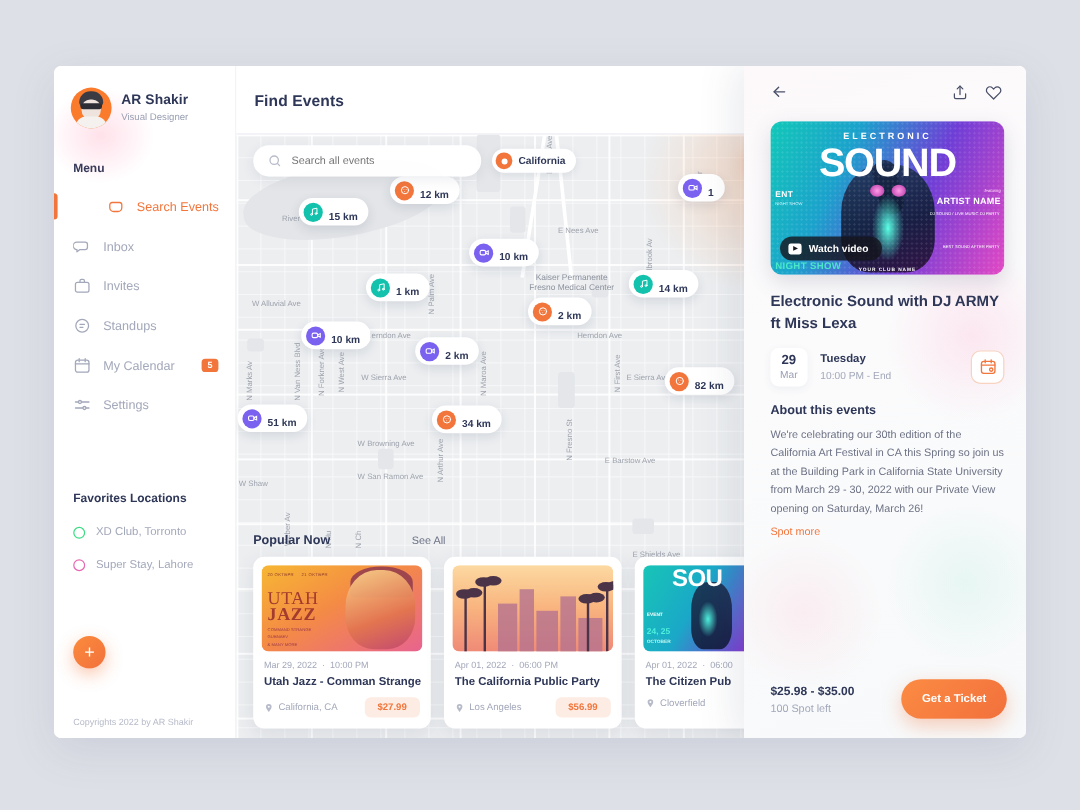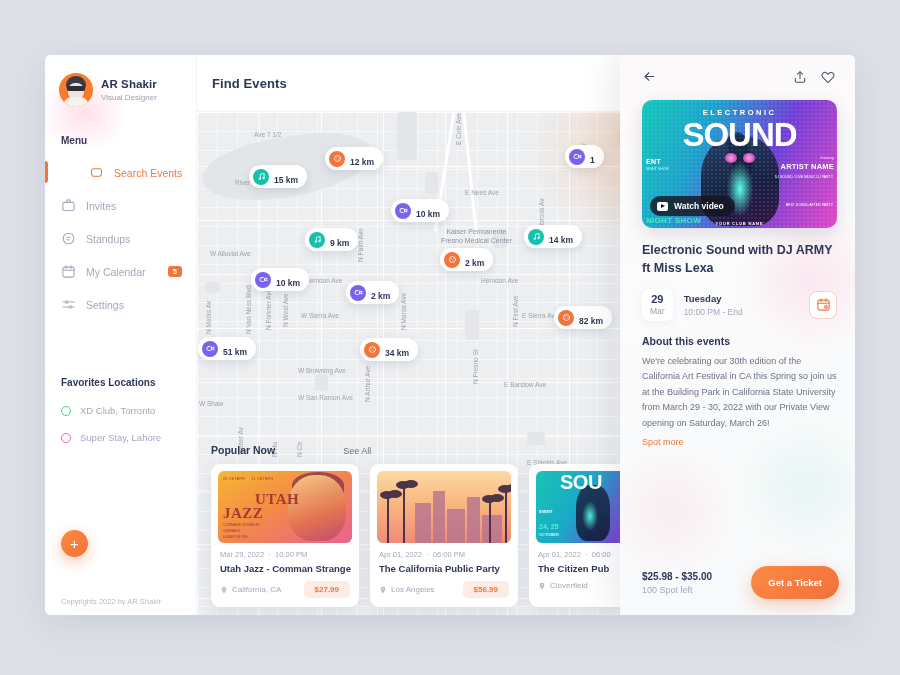--- a/index.html
+++ b/index.html
@@ -194,22 +194,22 @@
   .ev-name { font-size: 9.5px; font-weight: bold; color: #2e3757; margin: 0 0 7px 2px; white-space:nowrap; overflow:hidden;}
   .ev-foot { display:flex; align-items:center; justify-content: space-between; padding: 0 2px 2px 2px;}
   .ev-loc { display:flex; align-items:center; gap:4px; font-size: 8px; color:#a3a8ba;}
   .ev-price { background:#fdece3; color:#f2763c; font-size:8px; font-weight:bold; border-radius:5px; padding:4px 11px;}
 
   
   .poster-jazz{position:absolute;inset:0;background:linear-gradient(150deg,#f7b733 0%,#f48b45 45%,#e8638f 100%);}
   .poster-jazz .face{position:absolute;right:6px;top:4px;width:58px;height:66px;border-radius:45% 45% 40% 40%;
     background:linear-gradient(160deg,#fbd38a,#e2744f 60%,#c1486f);opacity:.95;}
   .poster-jazz .hair{position:absolute;right:8px;top:1px;width:52px;height:26px;border-radius:50% 50% 10% 10%;background:#8f3a4e;opacity:.85;}
-  .poster-jazz .t1{position:absolute;left:5px;top:20px;font-size:15px;font-weight:bold;color:#a33b2f;letter-spacing:.5px;
-    font-family:"Liberation Serif",serif;margin-left:32px;}
+  .poster-jazz .t1{position:absolute;left:5px;top:20px;font-size:15px;font-weight:normal;color:#a33b2f;letter-spacing:.5px;
+    font-family:"Liberation Serif",serif;}
   .poster-jazz .t2{position:absolute;left:5px;top:34px;font-size:15px;font-weight:bold;color:#a33b2f;letter-spacing:.5px;
     font-family:"Liberation Serif",serif;}
   .poster-jazz .s1{position:absolute;left:5px;top:6px;font-size:3.5px;color:#8e3a2c;letter-spacing:.3px;}
   .poster-jazz .s2{position:absolute;left:5px;top:52px;font-size:3.5px;color:#9b3a4a;line-height:1.7;}
   .poster-la{position:absolute;inset:0;background:linear-gradient(to bottom,#fcd9a1 0%,#f9b57f 48%,#ef8a77 100%);}
   .poster-la .bld{position:absolute;bottom:0;background:#b5738e;opacity:.8;}
   .poster-la .palm{position:absolute;bottom:0;width:2px;background:#4b3348;}
   .poster-la .frond{position:absolute;width:14px;height:8px;border-radius:50%;background:#4b3348;}
   .poster-sound{position:absolute;inset:0;background:linear-gradient(120deg,#18c5b6 0%,#1aa8c8 35%,#7b3ed0 70%,#e14bc0 100%);}
   .poster-sound .big{position:absolute;left:24px;top:0px;font-size:20px;font-weight:bold;color:#fff;letter-spacing:-.5px;}
@@ -314,20 +314,29 @@
 
     <div class="side-label">Menu</div>
     <nav id="menu-list">
   <div class="menu-item active">
     <span class="menu-ico">
             <svg viewBox="0 0 24 24" fill="none" stroke="currentColor" stroke-width="1.7" stroke-linecap="round" stroke-linejoin="round">
               <path d="M4 9a3 3 0 0 1 3-3h10a3 3 0 0 1 3 3v4a5 5 0 0 1-5 5H9a5 5 0 0 1-5-5z"></path>
             </svg>
           </span>
     <span>Search Events</span>
+
+  </div>
+  <div class="menu-item">
+    <span class="menu-ico">
+            <svg viewBox="0 0 24 24" fill="none" stroke="currentColor" stroke-width="1.7" stroke-linecap="round" stroke-linejoin="round">
+              <path d="M5 6h11a3 3 0 0 1 3 3v4a3 3 0 0 1-3 3H9l-4 3v-3a3 3 0 0 1 0-10z"></path>
+            </svg>
+          </span>
+    <span>Inbox</span>
 
   </div>
   <div class="menu-item">
     <span class="menu-ico">
             <svg viewBox="0 0 24 24" fill="none" stroke="currentColor" stroke-width="1.7" stroke-linecap="round" stroke-linejoin="round">
               <rect x="3" y="7" width="18" height="13" rx="2.5"></rect>
               <path d="M9 7V5a2 2 0 0 1 2-2h2a2 2 0 0 1 2 2v2"></path>
             </svg>
           </span>
     <span>Invites</span>
@@ -496,21 +505,21 @@
     <span class="txt">10 km</span>
   </div>
   <div class="pin" style="left:108px;top:116px">
     <span class="dot teal">
               <svg viewBox="0 0 24 24" fill="none" stroke="#fff" stroke-width="2.2" stroke-linecap="round">
                 <path d="M9 18V6l10-2v12"></path>
                 <circle cx="7" cy="18" r="2"></circle>
                 <circle cx="17" cy="16" r="2"></circle>
               </svg>
             </span>
-    <span class="txt">9 km</span>
+    <span class="txt">1 km</span>
   </div>
   <div class="pin" style="left:243px;top:136px">
     <span class="dot orange">
               <svg viewBox="0 0 24 24" fill="none" stroke="#fff" stroke-width="2.2" stroke-linecap="round">
                 <circle cx="12" cy="12" r="8"></circle>
                 <circle cx="9.5" cy="10" r="1.1" fill="#fff" stroke="none"></circle>
                 <circle cx="14.5" cy="10.5" r="1.1" fill="#fff" stroke="none"></circle>
                 <circle cx="11.5" cy="15" r="1.1" fill="#fff" stroke="none"></circle>
               </svg>
             </span>
@@ -580,20 +589,35 @@
               <svg viewBox="0 0 24 24" fill="none" stroke="#fff" stroke-width="2.4" stroke-linecap="round">
                 <rect x="3" y="7" width="12" height="10" rx="3"></rect>
                 <path d="M15 11l6-3v8l-6-3z"></path>
               </svg>
             </span>
     <span class="txt">1</span>
   </div>
         </div>
       <div id="you-marker"></div>
 
+      <div id="search-row">
+        <div id="search-box">
+          <svg width="12" height="12" viewBox="0 0 24 24" fill="none" stroke="#b9bdc9" stroke-width="2.2" stroke-linecap="round">
+            <circle cx="11" cy="11" r="7"></circle>
+              <path d="M20 20l-3.5-3.5"></path>
+          </svg>
+          <input id="search-input" value="" placeholder="Search all events" style="">
+        </div>
+        <div id="loc-chip">
+          <span class="ring">
+              <i></i>
+            </span>
+          <span>California</span>
+        </div>
+      </div>
 
       <div id="chips">
   <div class="chip active">
     <span style="color:#fff;display:flex">
               <svg viewBox="0 0 24 24" fill="none" stroke="currentColor" stroke-width="1.7" stroke-linecap="round" stroke-linejoin="round">
                 <path d="M13 2L5 13h6l-1 9 8-11h-6z" fill="currentColor" stroke="none"></path>
               </svg>
             </span>
     <span>All</span>
   </div>

